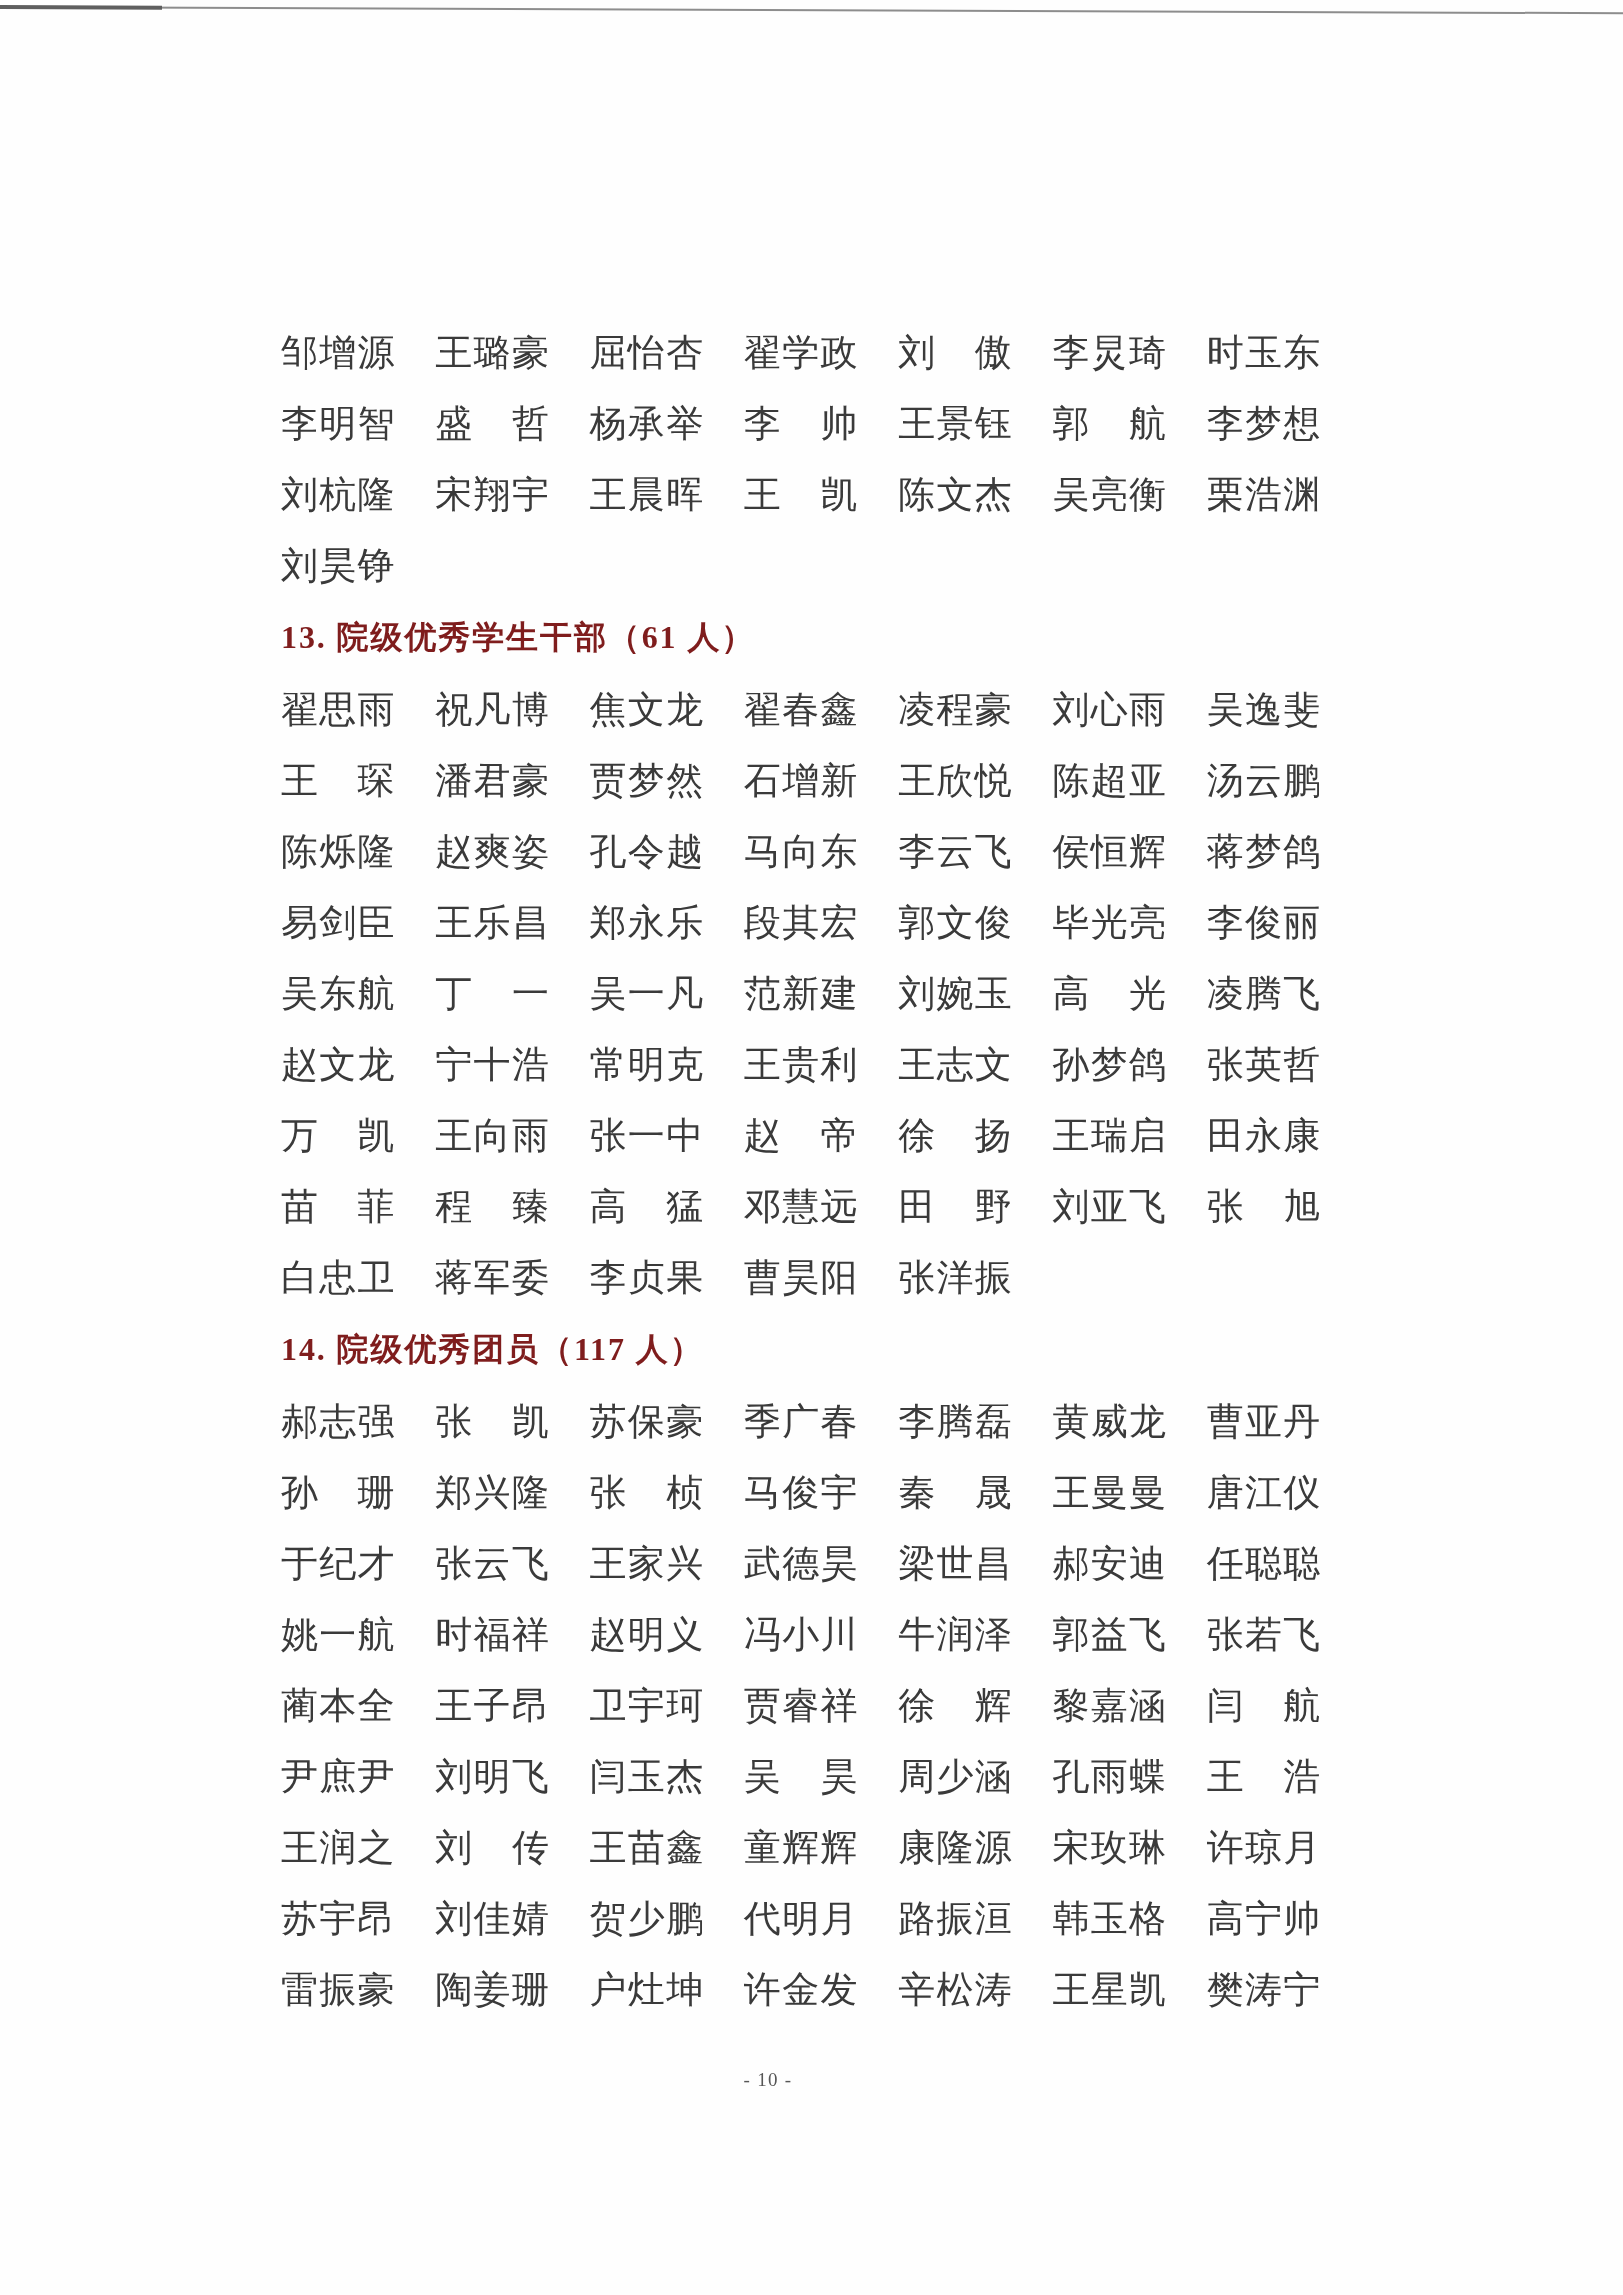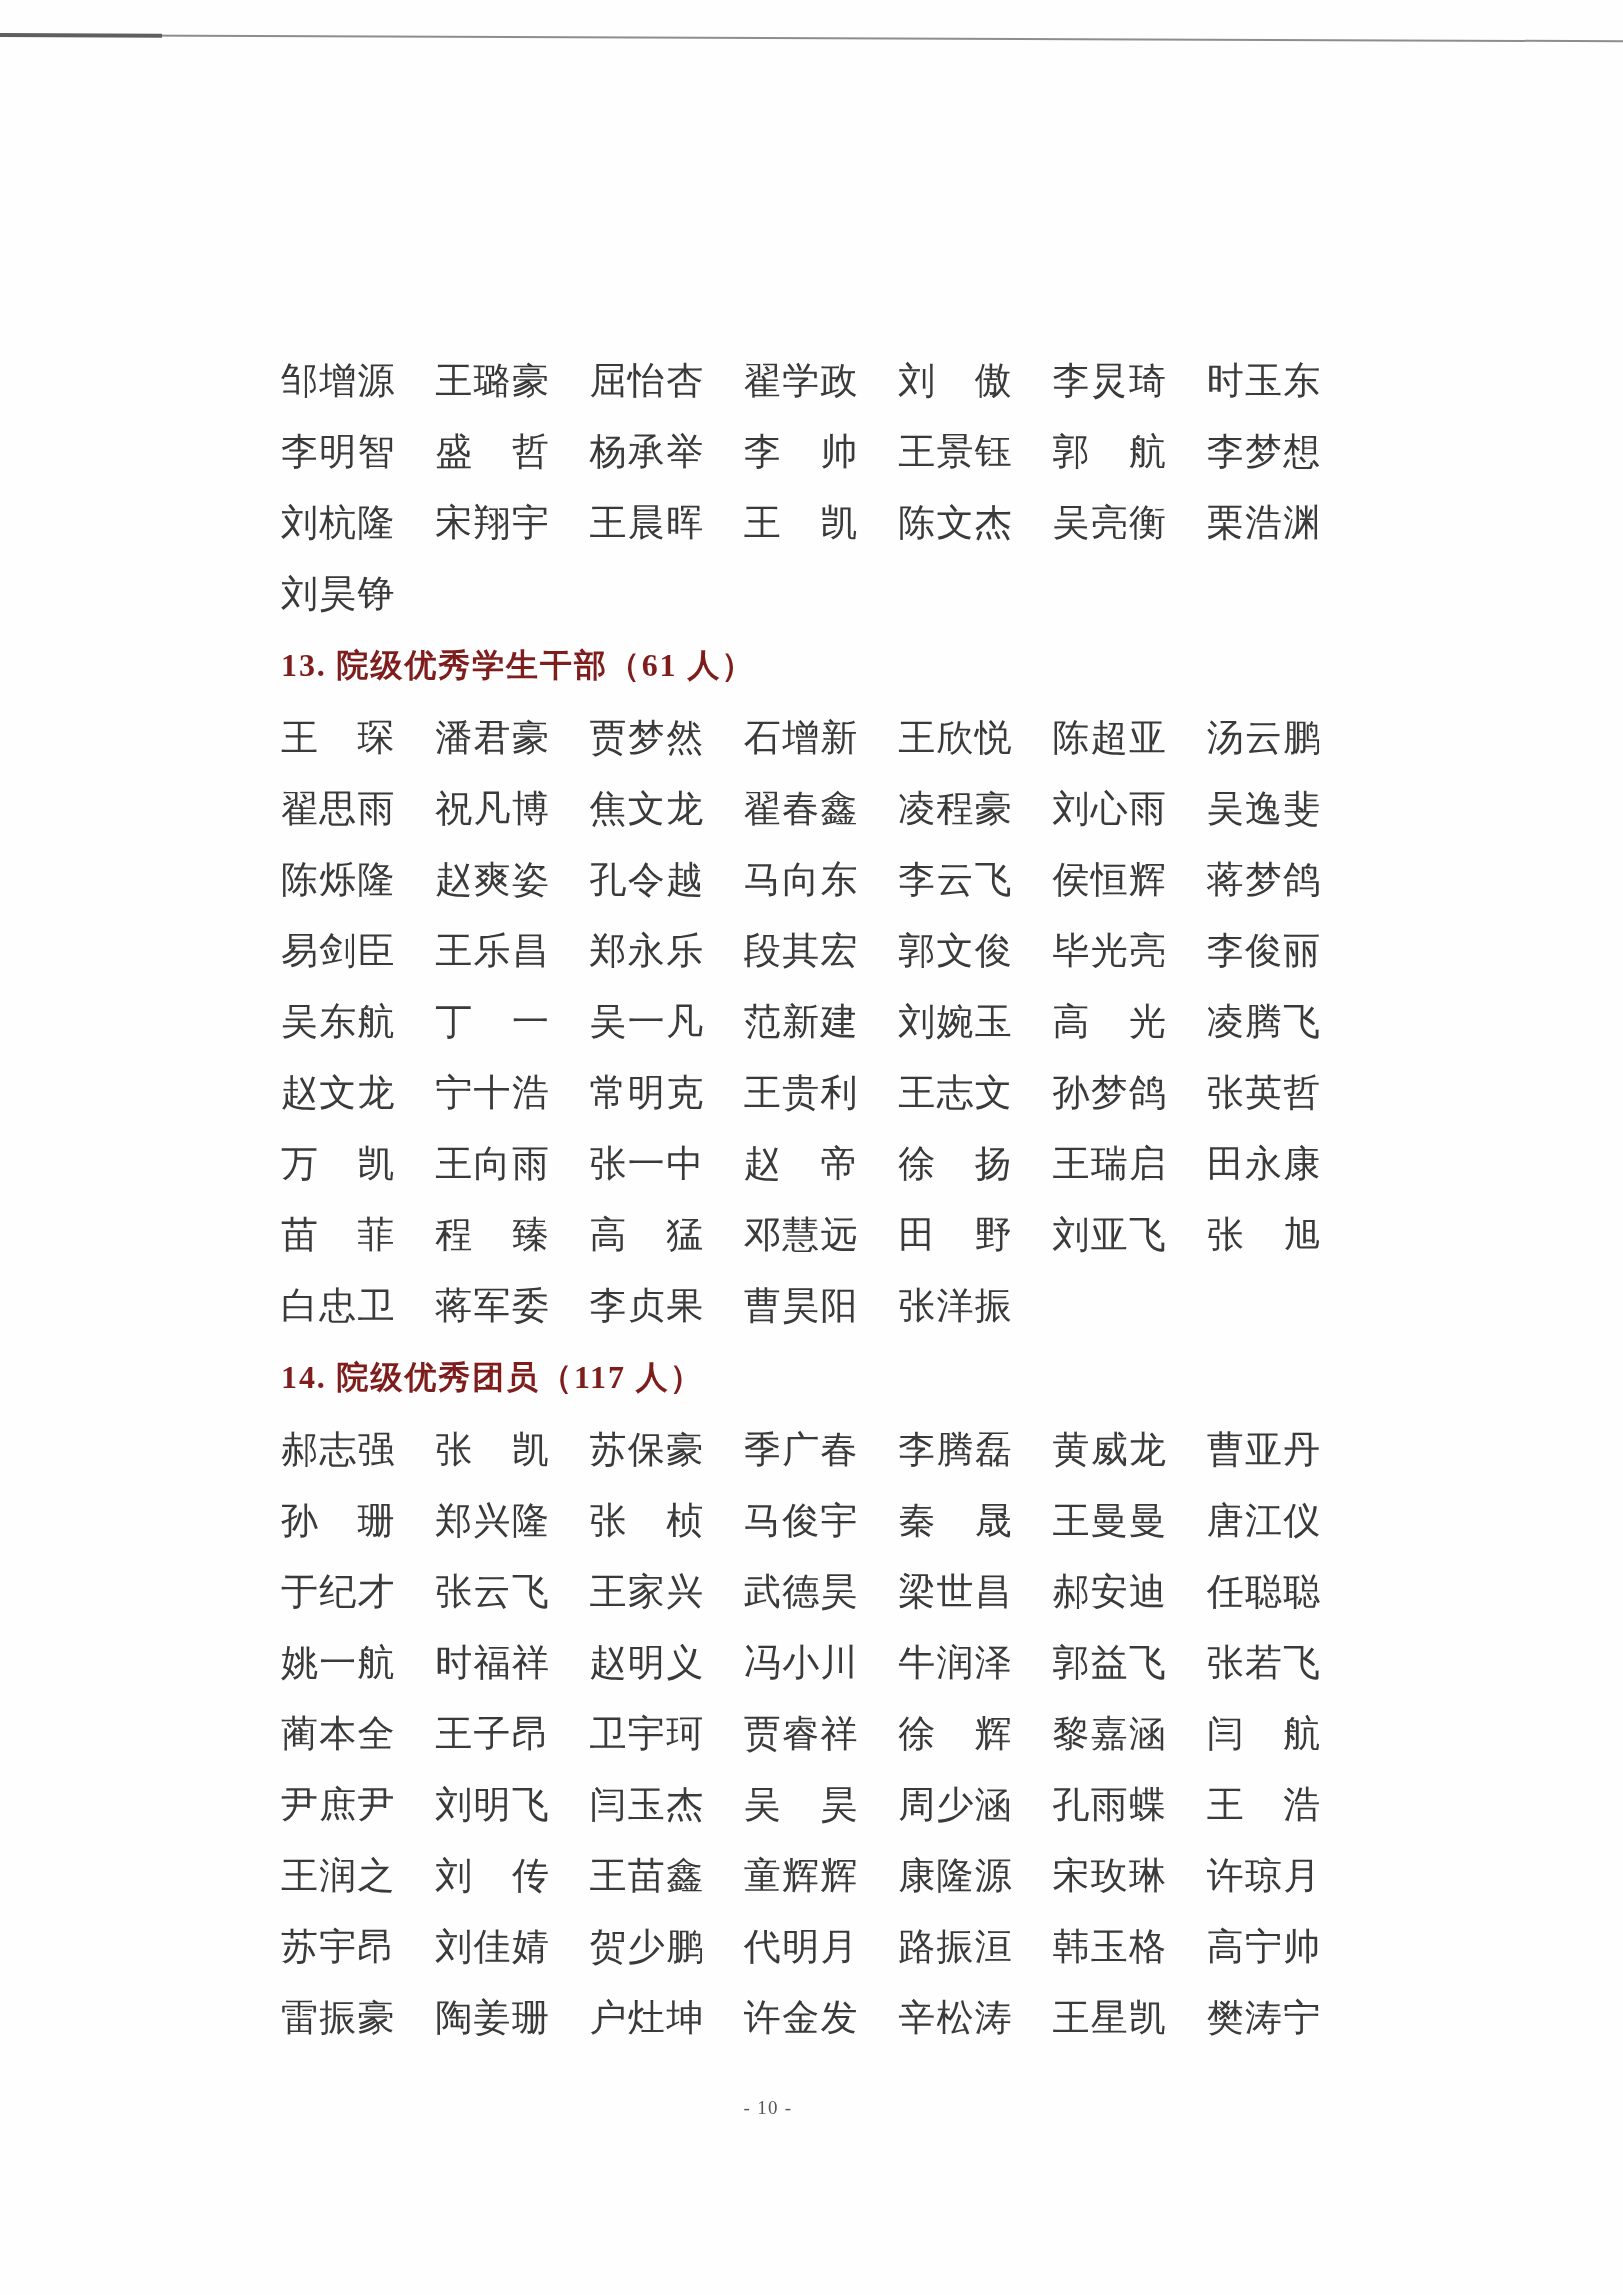--- a/index.html
+++ b/index.html
@@ -11,21 +11,20 @@
     height: 2295px;
     background: #fefefe;
     position: relative;
     font-family: "Liberation Serif", "DejaVu Serif", serif;
     color: #3a3a3a;
     overflow: hidden;
   }
   .page {
     position: absolute;
     inset: 0;
-    margin-top: 28px;
   }
   
   .scan-line-wrap {
     position: absolute;
     top: 3.9px;
     left: 0;
     width: 1624px;
     height: 22px;
     overflow: hidden;
     pointer-events: none;
@@ -132,38 +131,38 @@
         </div>
         <div class="name-row">
           <span class="person-name">刘昊铮</span>
         </div>
       </section>
 
     <h2 class="section-heading">13. 院级优秀学生干部（61 人）</h2>
 
     <section>
         <div class="name-row">
+          <span class="person-name">翟思雨</span>
+          <span class="person-name">祝凡博</span>
+          <span class="person-name">焦文龙</span>
+          <span class="person-name">翟春鑫</span>
+          <span class="person-name">凌程豪</span>
+          <span class="person-name">刘心雨</span>
+          <span class="person-name">吴逸斐</span>
+        </div>
+        <div class="name-row">
           <span class="person-name">王　琛</span>
           <span class="person-name">潘君豪</span>
           <span class="person-name">贾梦然</span>
           <span class="person-name">石增新</span>
           <span class="person-name">王欣悦</span>
           <span class="person-name">陈超亚</span>
           <span class="person-name">汤云鹏</span>
         </div>
         <div class="name-row">
-          <span class="person-name">翟思雨</span>
-          <span class="person-name">祝凡博</span>
-          <span class="person-name">焦文龙</span>
-          <span class="person-name">翟春鑫</span>
-          <span class="person-name">凌程豪</span>
-          <span class="person-name">刘心雨</span>
-          <span class="person-name">吴逸斐</span>
-        </div>
-        <div class="name-row">
           <span class="person-name">陈烁隆</span>
           <span class="person-name">赵爽姿</span>
           <span class="person-name">孔令越</span>
           <span class="person-name">马向东</span>
           <span class="person-name">李云飞</span>
           <span class="person-name">侯恒辉</span>
           <span class="person-name">蒋梦鸽</span>
         </div>
         <div class="name-row">
           <span class="person-name">易剑臣</span>

